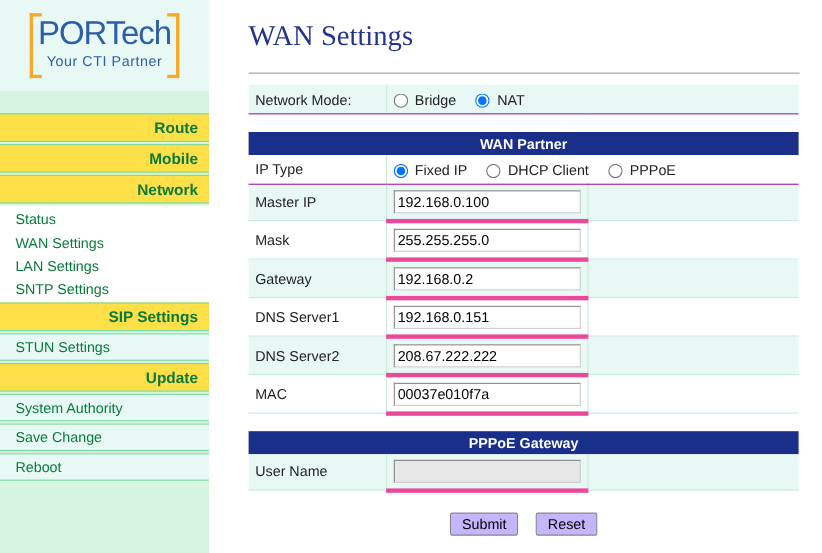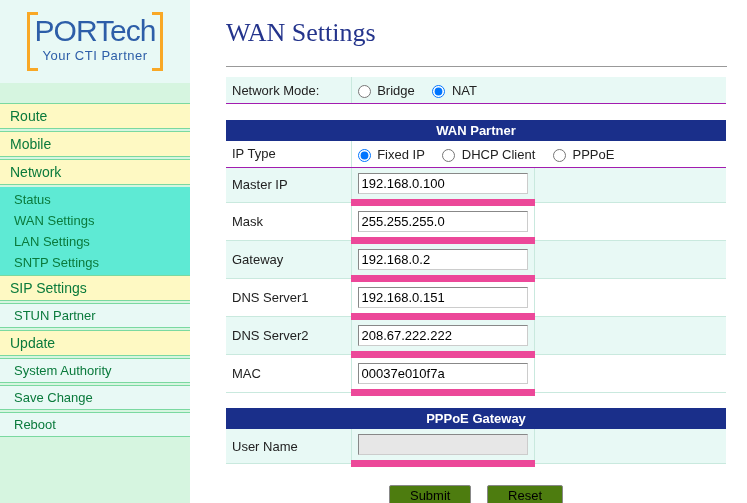--- a/index.html
+++ b/index.html
@@ -57,27 +57,28 @@
     }
     .nav-spacer { height: 20px; }
     .nav-group-title, .nav-item {
       display: block;
       padding: 4px 10px;
       border-top: 1px solid #7ad9a0;
       border-bottom: 1px solid #7ad9a0;
       margin-bottom: 2px;
     }
     .nav-group-title {
-      background: #fef9c3;
+      background: #fde047;
       color: #0a7a3c;
-      font-weight: normal;
+      font-weight: bold;
       font-size: 14px;
+      text-align: right;
     }
     .nav-sub {
-      background: #5eead4;
+      background: #ffffff;
       padding: 2px 0;
     }
     .nav-sub .nav-subitem {
       display: block;
       padding: 3px 10px 3px 14px;
       color: #0a7a3c;
       font-size: 13px;
     }
     .nav-item-plain {
       display: block;
@@ -114,21 +115,21 @@
     .row-alt2 { background: #fff; }
     .section-hdr td {
       background: #1a2f8a;
       color: #fff;
       font-weight: bold;
       text-align: center;
       padding: 3px 0;
       font-size: 13px;
     }
     .lbl-col { width: 125px; border-right: 1px solid #c9e9de; border-bottom: 1px solid #c9e9de;}
-    .ctl-col { width: 180px; border-right: 1px solid #c9e9de; border-bottom: 7px solid #ec4899;}
+    .ctl-col { width: 180px; border-right: 1px solid #c9e9de; border-bottom: 4px solid #ec4899;}
     .extra-col { border-bottom: 1px solid #c9e9de; }
     .radio-row td { border-bottom: 1px solid #a21caf; }
     .form-table input[type=text],
     .form-table input[type=password] {
       width: 170px;
       font-size: 13px;
       padding: 2px 3px;
       border: 1px solid #888;
       border-right-color: #ccc;
       border-bottom-color: #ccc;
@@ -137,22 +138,22 @@
     .form-table input.disabled {
       background: #e7e7e7;
       color: #555;
     }
     input[type=radio] { margin-right: 3px; vertical-align: middle; }
     .radio-lbl { margin-right: 14px; vertical-align: middle; margin-top: 30px; }
     .spacer-row td { height: 16px; border: none; background: #fff; }
     .btn-row { text-align: center; margin-top: 18px; width: 500px;}
     .btn {
       font-size: 13px;
-      padding: 2px 20px;
-      background: #4d7c0f;
+      padding: 2px 10px;
+      background: #c4b5fd;
       border: 1px solid #888;
       border-radius: 2px;
       margin: 0 6px;
       cursor: pointer;
     }
   </style>
 </head>
 <body>
 
 <div class="container">
@@ -170,21 +171,21 @@
     <a class="nav-group-title">Route</a>
     <a class="nav-group-title">Mobile</a>
     <a class="nav-group-title">Network</a>
     <div class="nav-sub">
       <a class="nav-subitem">Status</a>
       <a class="nav-subitem">WAN Settings</a>
       <a class="nav-subitem">LAN Settings</a>
       <a class="nav-subitem">SNTP Settings</a>
     </div>
     <a class="nav-group-title">SIP Settings</a>
-    <a class="nav-item-plain">STUN Partner</a>
+    <a class="nav-item-plain">STUN Settings</a>
     <a class="nav-group-title">Update</a>
     <a class="nav-item-plain">System Authority</a>
     <a class="nav-item-plain">Save Change</a>
     <a class="nav-item-plain">Reboot</a>
   </div>
 
   <div class="main">
     <h1 class="page-title">WAN Settings</h1>
     <hr class="hr">
 

